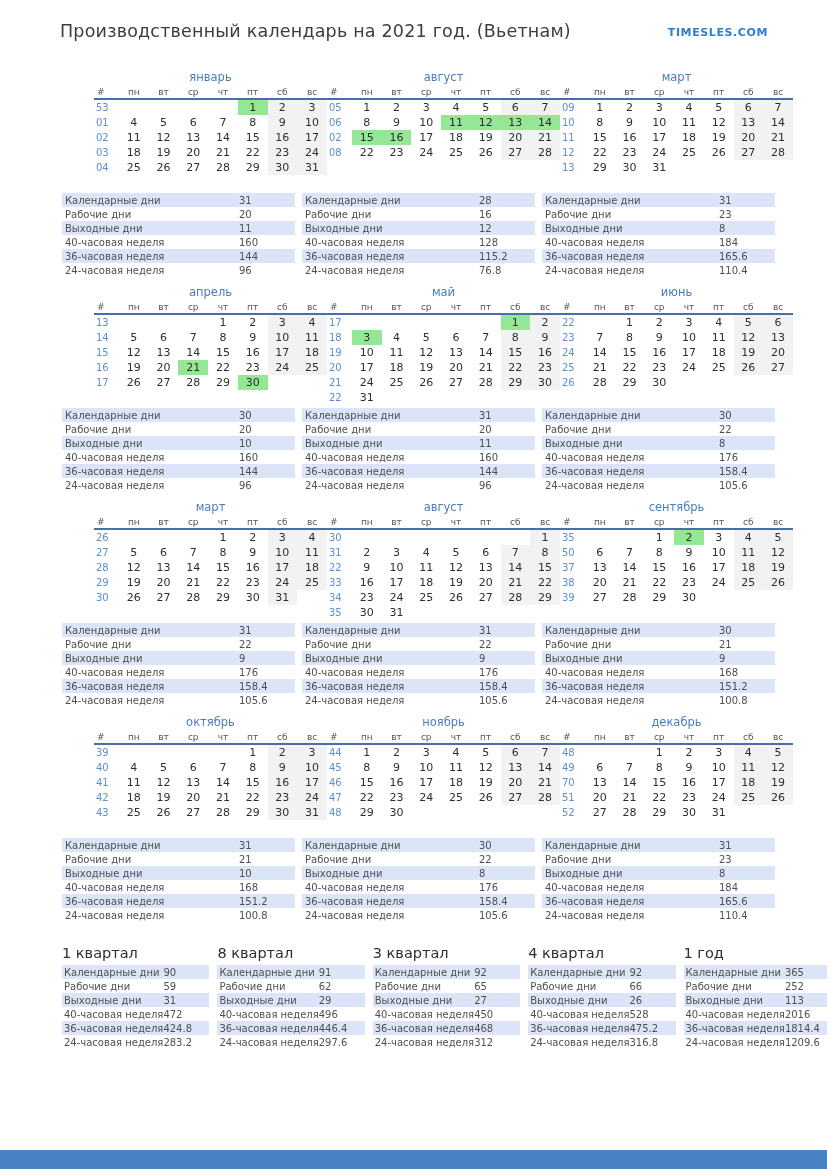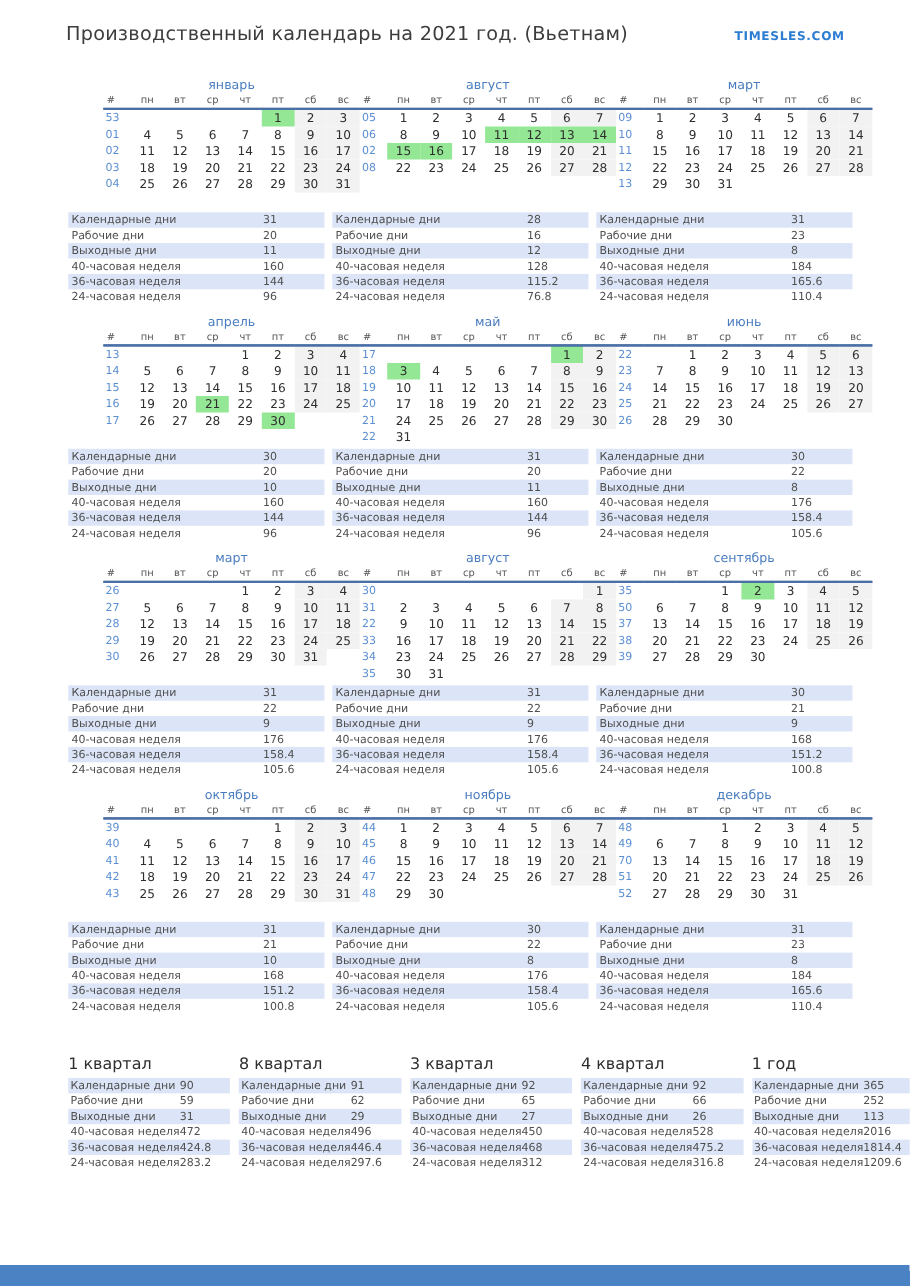--- a/index.html
+++ b/index.html
@@ -28,21 +28,21 @@
   table.cal td.wk { color:var(--week-blue,#5b8fd2); font-size:10px; text-align:left; padding-left:2px; }
   table.cal td.weekend { background:var(--weekend,#f2f2f2); }
   table.cal td.holiday { background:var(--green,#94e794); }
 
   .stats-table { width:100%; font-size:10px; color:#4f4f4f; }
   .stat-row { display:flex; height:14px; align-items:center; }
   .stats-table .stat-row:nth-child(odd) { background:var(--band,#dce5f7); }
   .stat-label { flex:1; padding-left:3px; white-space:nowrap; }
   .stat-value { width:56px; white-space:nowrap; }
 
-  .summary-section { margin-top:30px; display:grid; grid-template-columns:repeat(5,1fr); column-gap:8px; }
+  .summary-section { margin-top:15px; display:grid; grid-template-columns:repeat(5,1fr); column-gap:8px; }
   .summary-title { font-size:14.5px; color:#2e2e2e; height:17px; line-height:17px; margin-bottom:3px; }
   .summary-col .stat-value { width:46px; }
   .summary-col .stat-label { padding-left:2px; }
 
   .footer-bar { position:absolute; left:0; bottom:0; width:827px; height:19px; background:var(--footer,#4a82c3); }
 </style>
 </head>
 <body>
 
 <div class="header">

